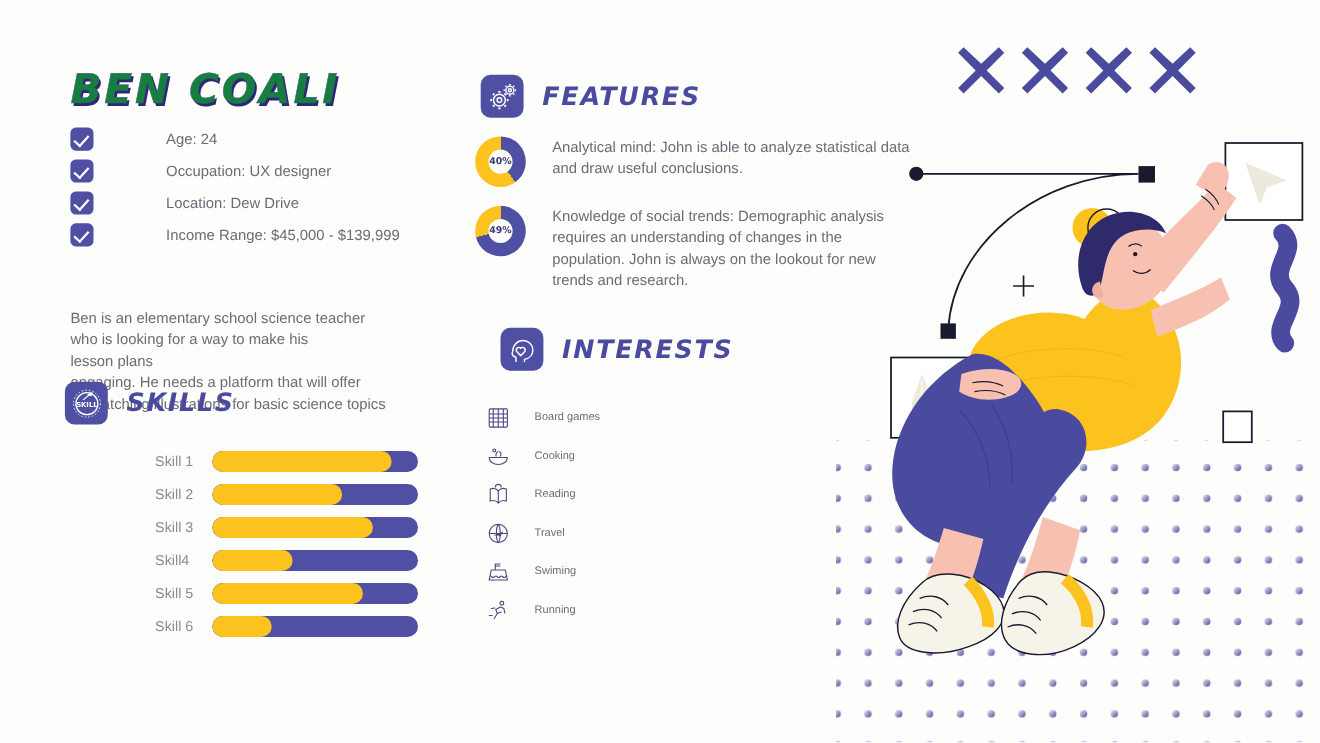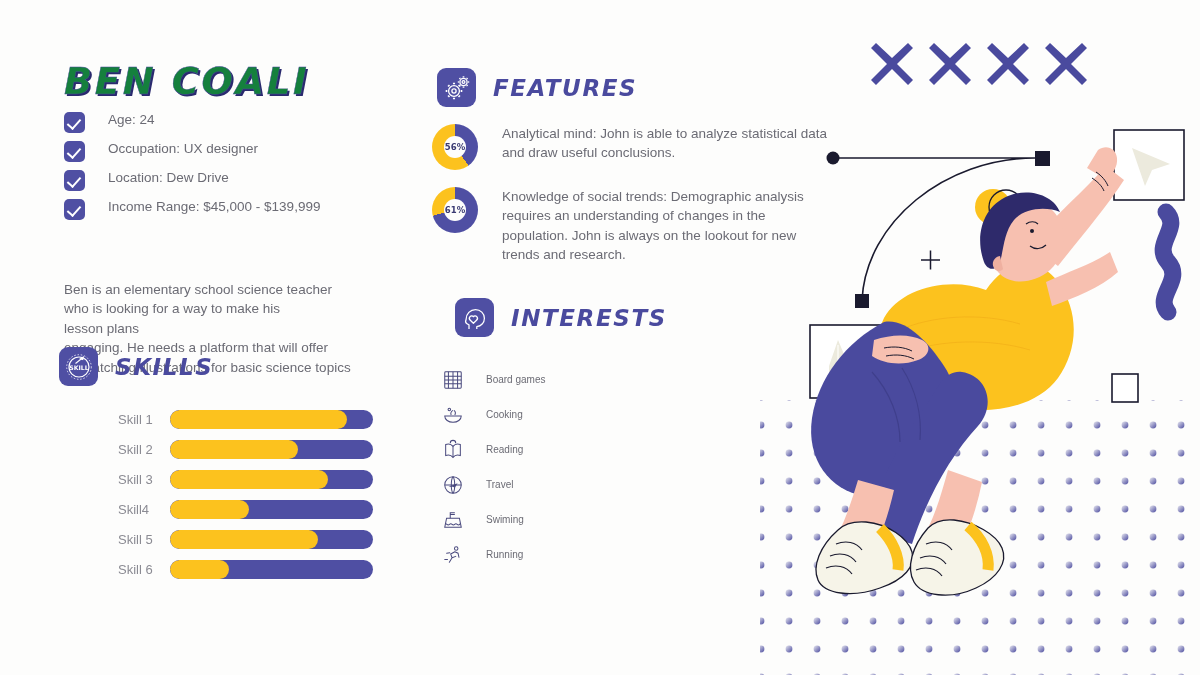--- a/index.html
+++ b/index.html
@@ -26,21 +26,21 @@
     position: absolute; left: 64px; top: 60px;
     font-size: 37px; letter-spacing: 2.6px;
     font-family: "DejaVu Sans", sans-serif; font-weight: bold;
     color: #15803d; font-style: italic;
     text-shadow: 2px 2px 0 #2a2a6e;
     text-align: right;
     -webkit-text-stroke: 0.4px #4a4a9e;
   }
 
   .checklist { position: absolute; left: 64px; top: 112px; width: 360px; }
-  .check-row { display: flex; align-items: flex-start; height: 29px; }
+  .check-row { display: flex; align-items: center; height: 29px; gap: 43px; }
   .cbox {
     width: 21px; height: 21px; border-radius: 5px; background: #4f4fa3;
     flex: 0 0 21px; position: relative;
   }
   .cbox::after {
     content: ""; position: absolute; left: 6px; top: 4px;
     width: 6px; height: 11px; border: solid #ffffff;
     border-width: 0 2.1px 2.1px 0; transform: rotate(42deg);
   }
   .check-label { margin-left: 23px; color: #6b6b74; font-size: 13.5px; }
@@ -59,21 +59,21 @@
     flex: 0 0 39px;
   }
   .sec-head { display: flex; align-items: center; gap: 17px; }
   .sec-title { font-size: 23px; letter-spacing: 1.6px; }
 
   
   .skills-head { position: absolute; left: 59px; top: 347px; }
   .skills-list { position: absolute; left: 118px; top: 404px; width: 262px; }
   .skill-row { display: flex; align-items: center; height: 30px; }
   .skill-name {
-    width: 52px; flex: 0 0 52px; color: #8b8b93; font-size: 13px;
+    width: 52px; flex: 0 0 52px; color: #8b8b93; font-size: 13px; margin-left: 23px;
   }
   .skill-track {
     position: relative; height: 19px; width: 203px; border-radius: 9.5px;
     background: #4f4fa3; overflow: hidden;
   }
   .skill-fill {
     position: absolute; left: 0; top: 0; height: 19px;
     background: #fcc21e; border-radius: 9.5px;
   }
 
@@ -209,29 +209,29 @@
         </g>
       </svg>
     </span>
     <span class="sec-title hdg">FEATURES</span>
   </div>
 
   <div class="feature-items">
     <div class="feature-row">
       <span class="donut" id="donut0" style="background: conic-gradient(rgb(79, 79, 163) 0%, rgb(79, 79, 163) 40%, rgb(252, 194, 30) 40%, rgb(252, 194, 30) 100%);">
         <span class="hole">
-          <span class="pct">56%</span>
+          <span class="pct">40%</span>
         </span>
       </span>
       <span class="feature-text body-txt">Analytical mind: John is able to analyze statistical data and draw useful conclusions.</span>
     </div>
     <div class="feature-row">
       <span class="donut" id="donut1" style="background: conic-gradient(rgb(79, 79, 163) 0%, rgb(79, 79, 163) 71%, rgb(252, 194, 30) 71%, rgb(252, 194, 30) 100%);">
         <span class="hole">
-          <span class="pct">61%</span>
+          <span class="pct">49%</span>
         </span>
       </span>
       <span class="feature-text body-txt">Knowledge of social trends: Demographic analysis requires an understanding of changes in the population. John is always on the lookout for new trends and research.</span>
     </div>
   </div>
 
   <div class="interests-head sec-head">
     <span class="sec-icon">
       <svg width="30" height="30" viewBox="0 0 30 30">
         <g fill="none" stroke="#fff" stroke-width="1.3" stroke-linejoin="round">

